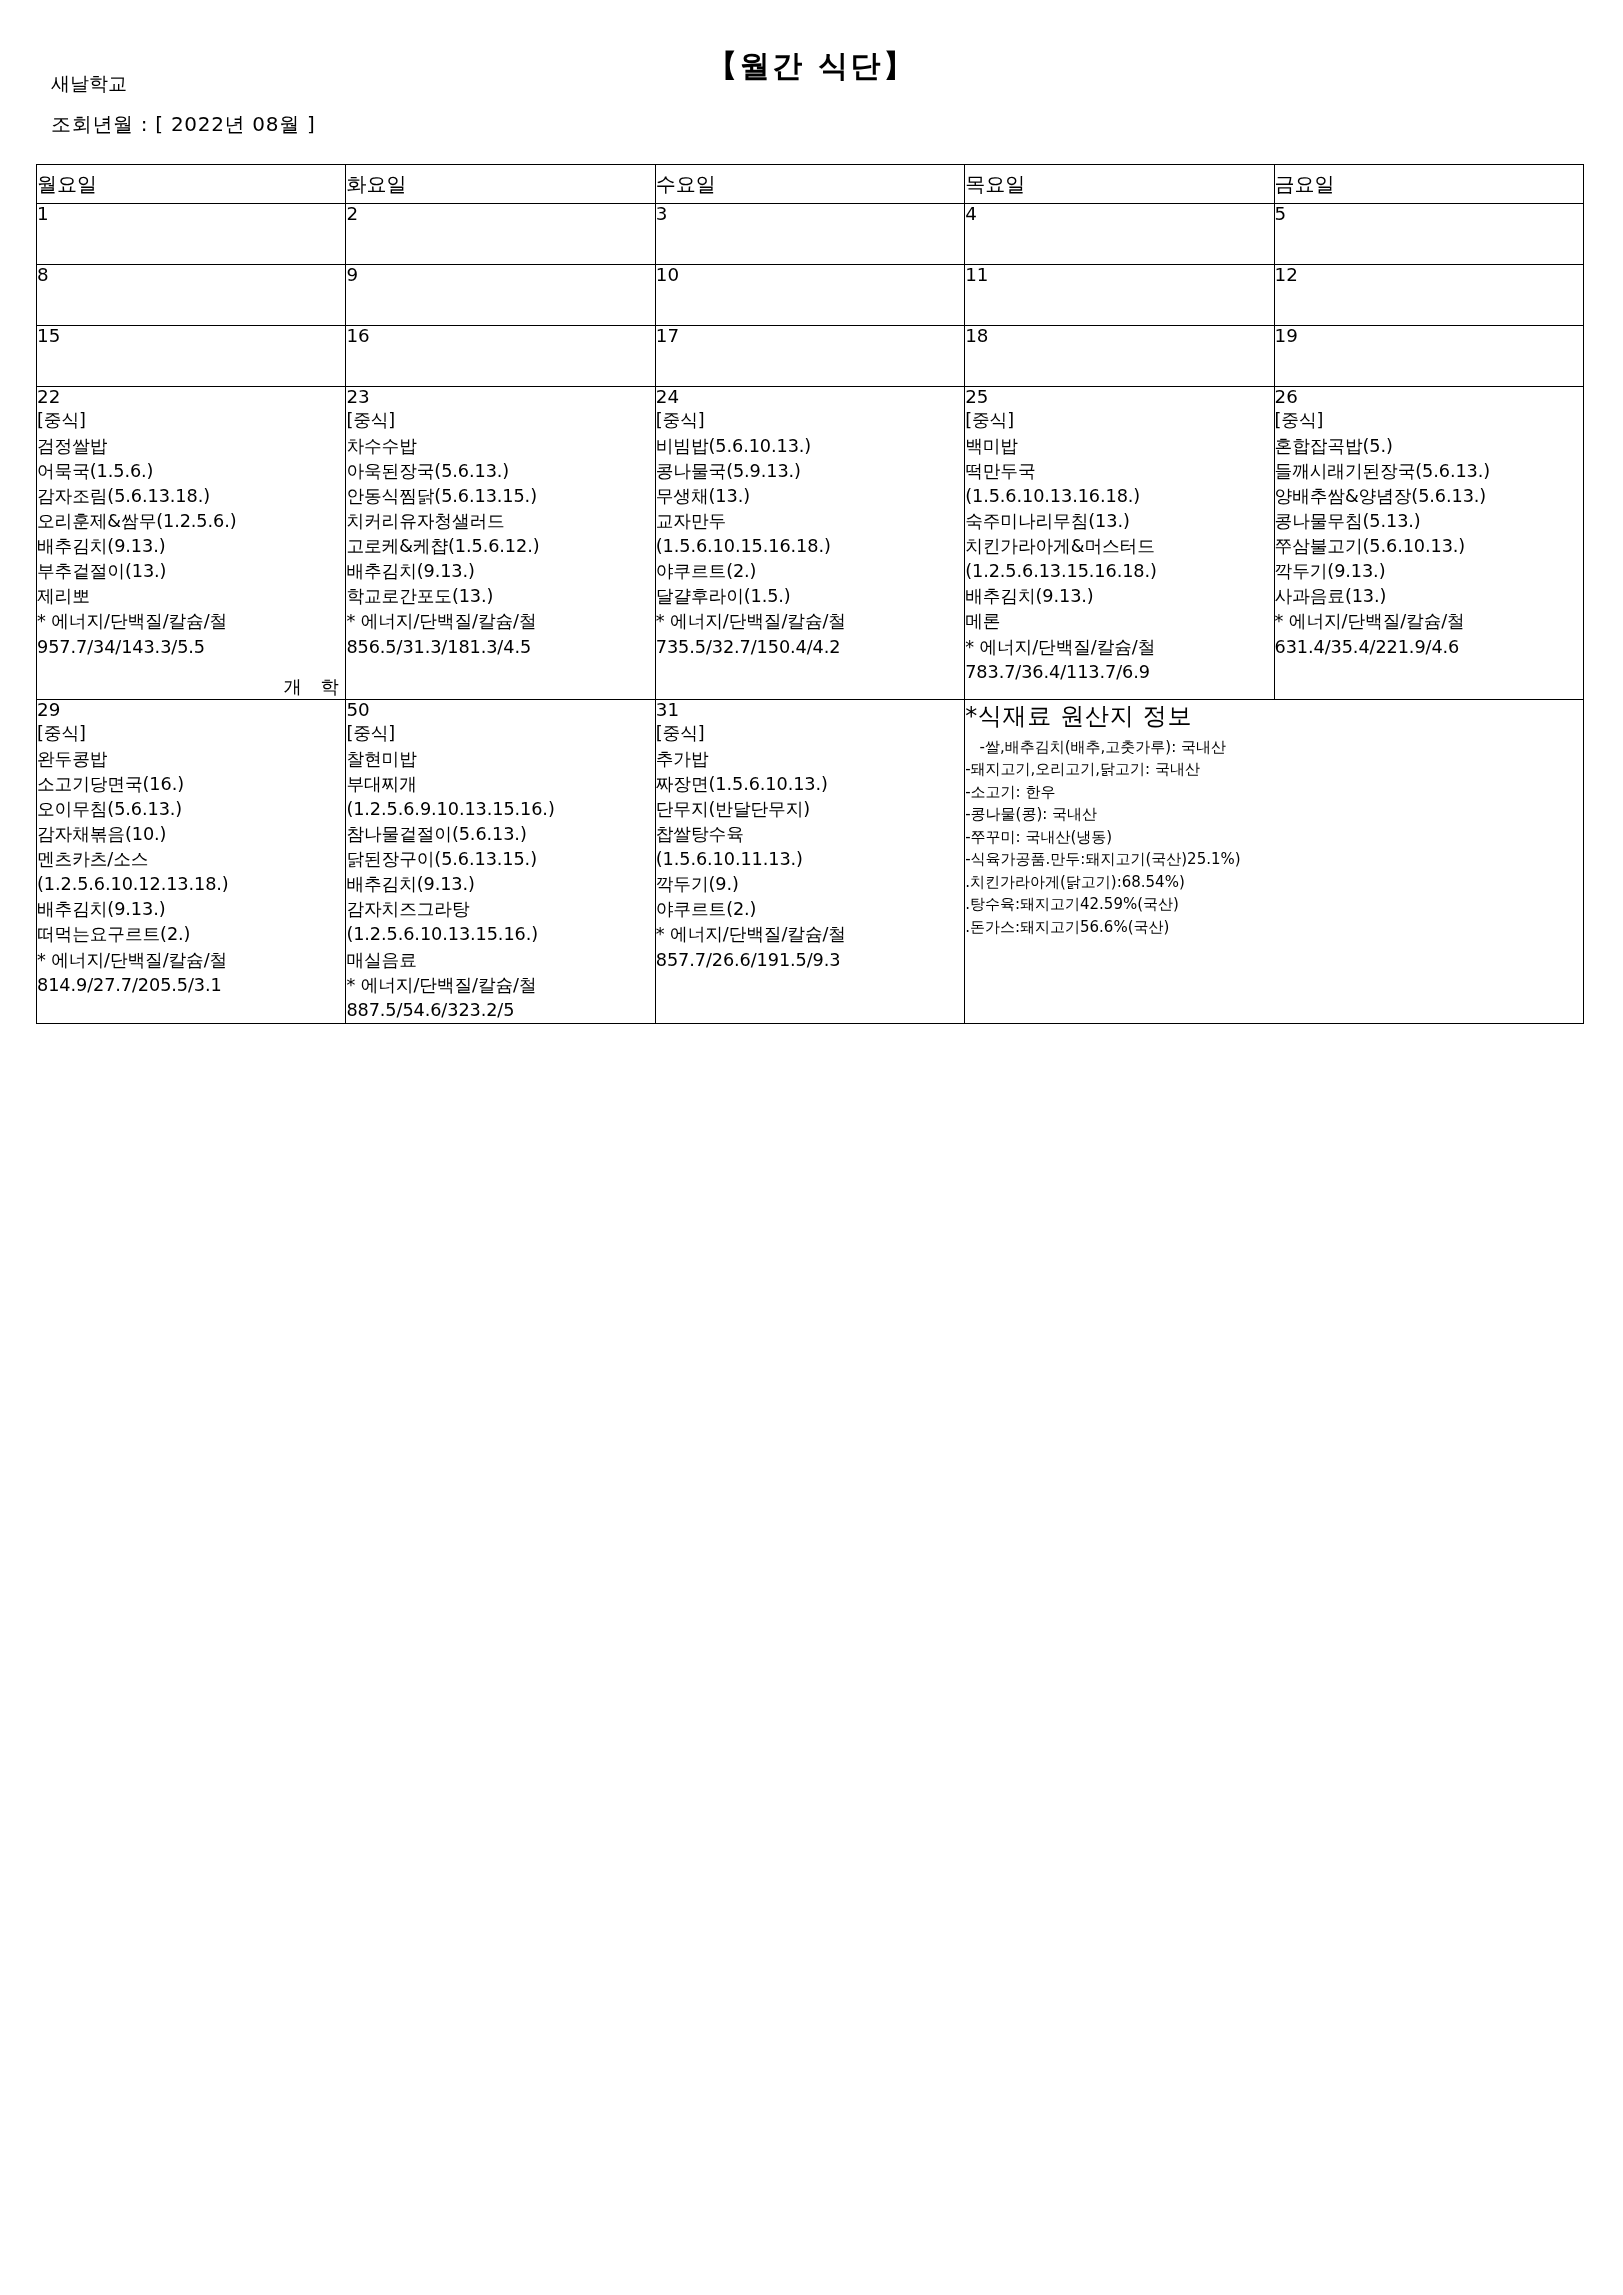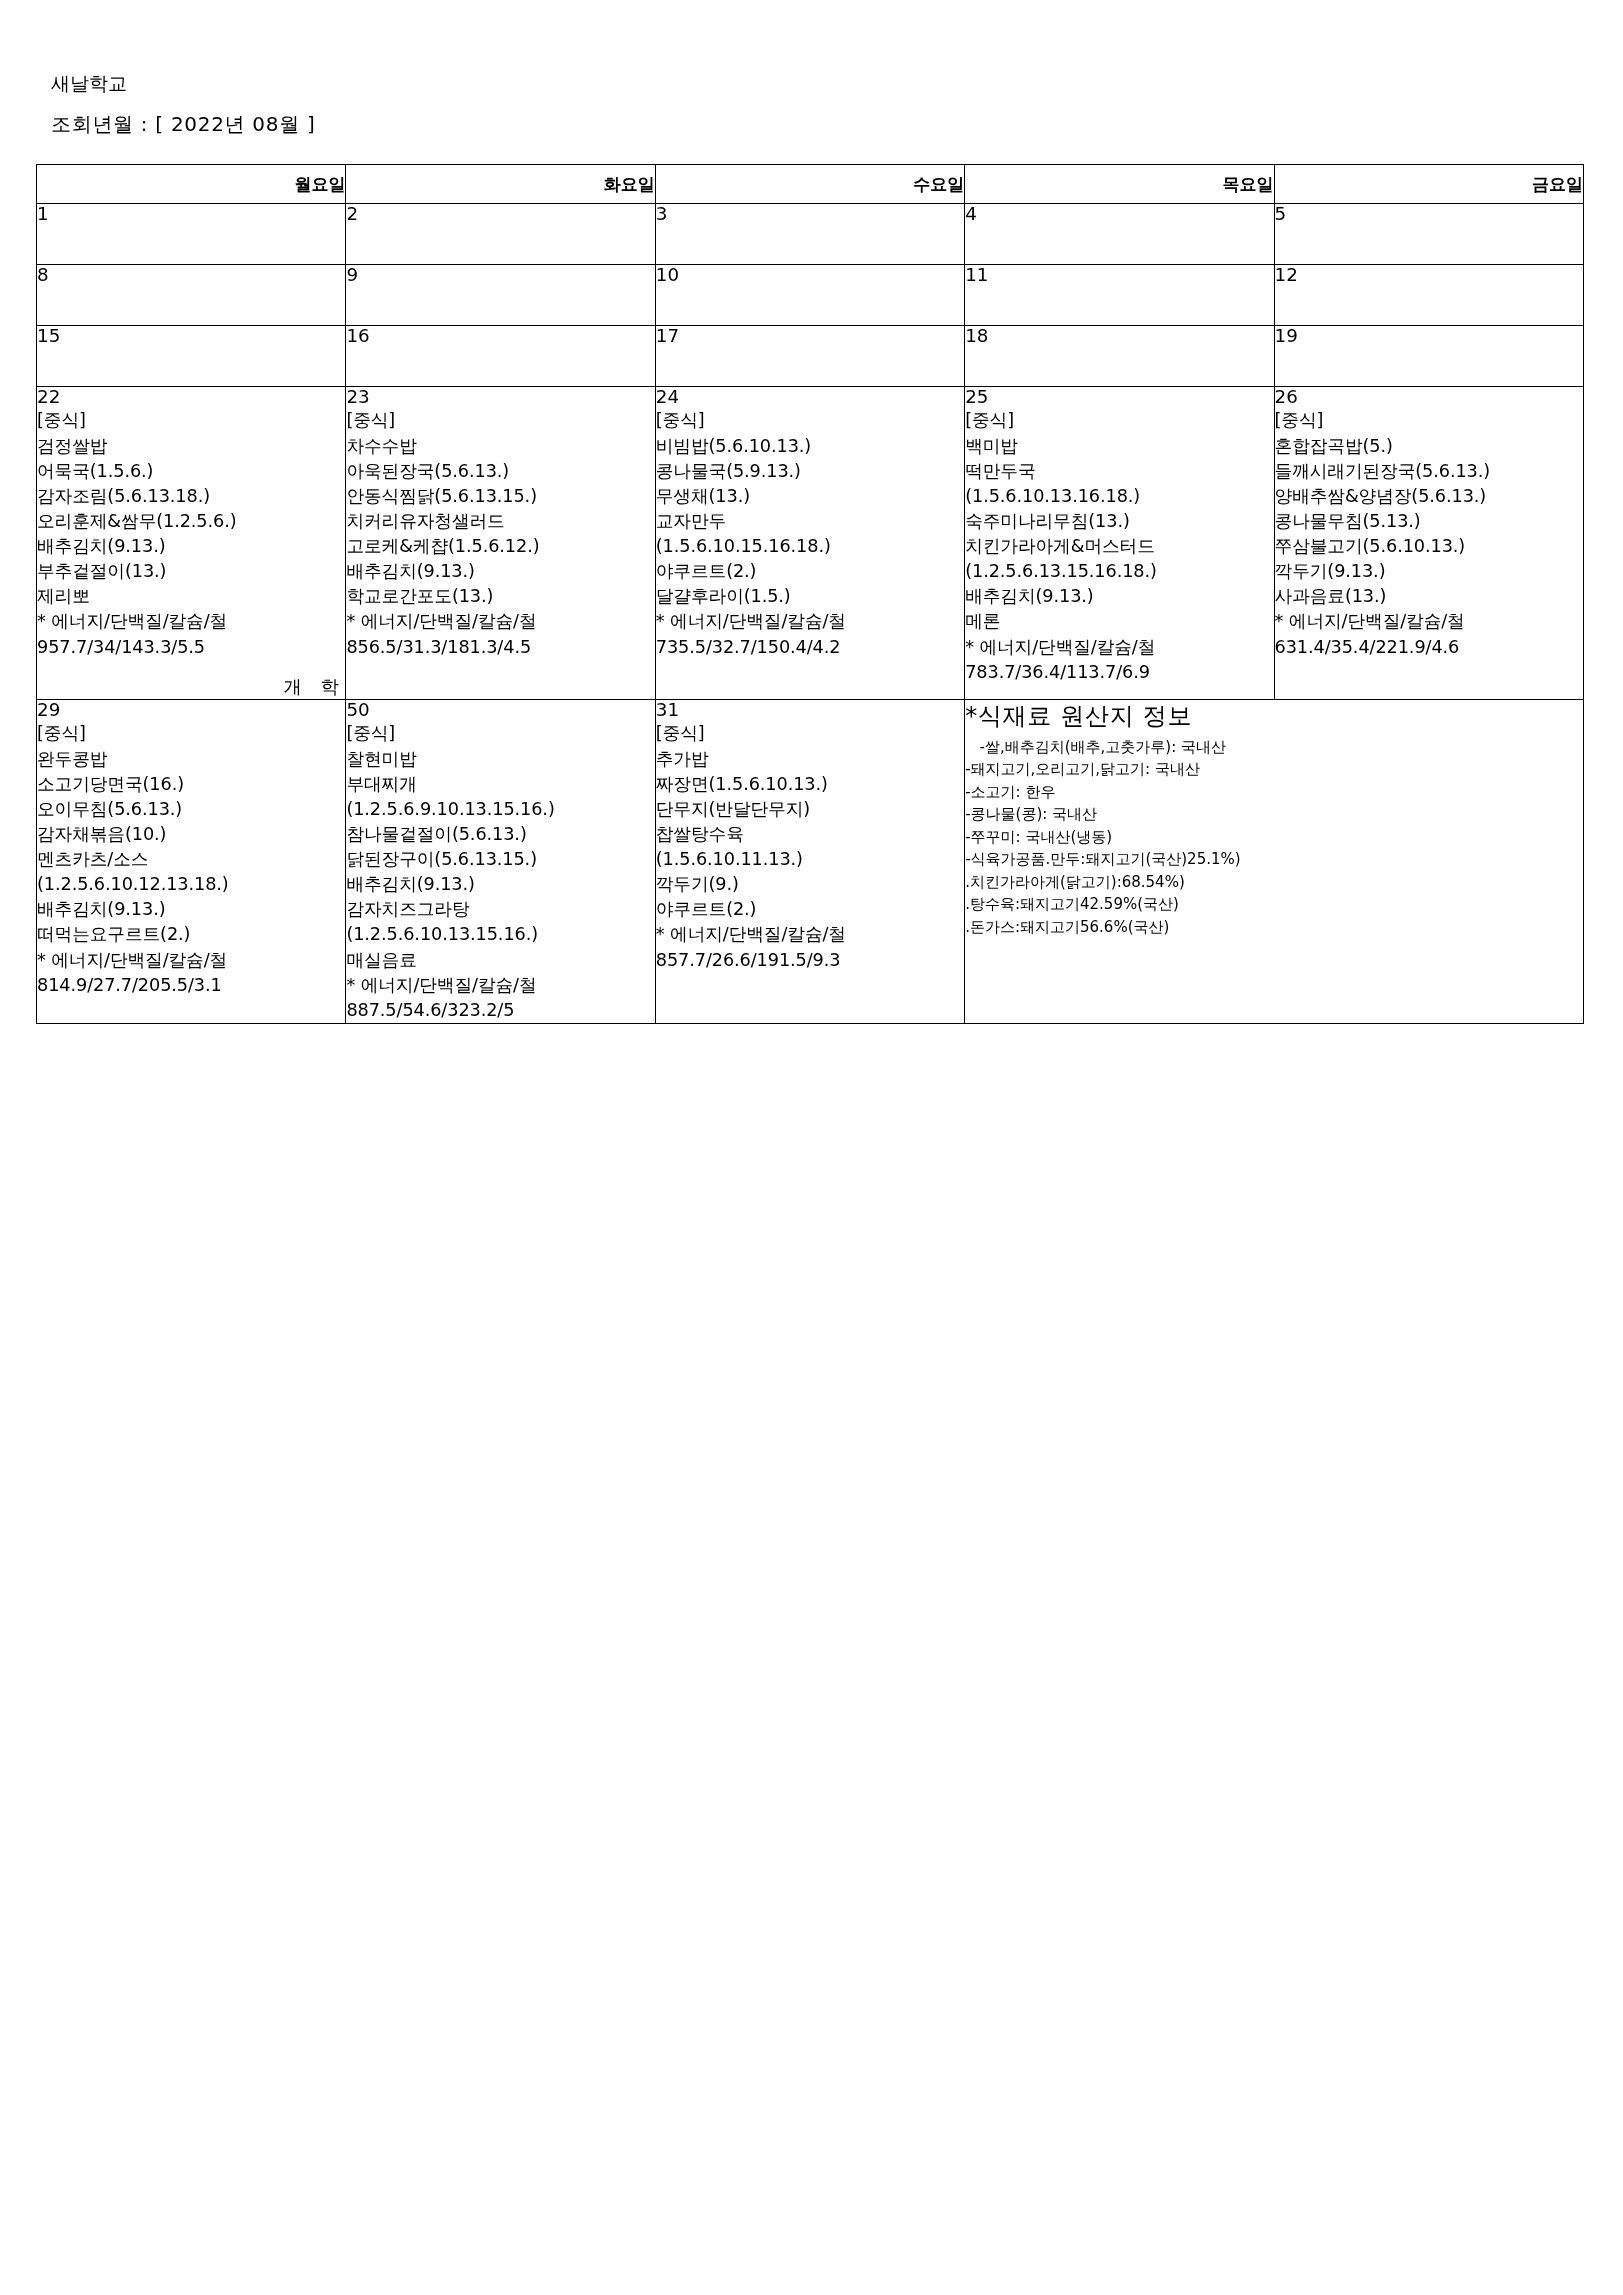--- a/index.html
+++ b/index.html
@@ -53,23 +53,23 @@
     border-collapse: collapse;
     table-layout: fixed;
   }
   table.cal th, table.cal td {
     border: 1.3px solid #000;
     vertical-align: top;
     padding: 0;
   }
   table.cal th {
     height: 38px;
-    font-weight: bold;
-    font-size: 17px;
-    text-align: right;
+    font-weight: normal;
+    font-size: 20px;
+    text-align: left;
     vertical-align: middle;
   }
   td.daycell {
     position: relative;
     padding: 3.9px 5.2px 6.5px 6.5px;
   }
   .daynum {
     font-size: 18.3px;
     line-height: 1.1;
     display: block;
@@ -123,20 +123,21 @@
     white-space: pre-line;
     padding-left: 26px;
   }
 </style>
 </head>
 <body>
 
 <div class="page">
 
   <div class="school-name">새날학교</div>
+  <div class="doc-title">【월간 식단】</div>
   <div class="query-month">조회년월 :  [  2022년  08월  ]</div>
 
   <table class="cal">
     <thead>
       <tr>
         <th>월요일</th>
         <th>화요일</th>
         <th>수요일</th>
         <th>목요일</th>
         <th>금요일</th>

